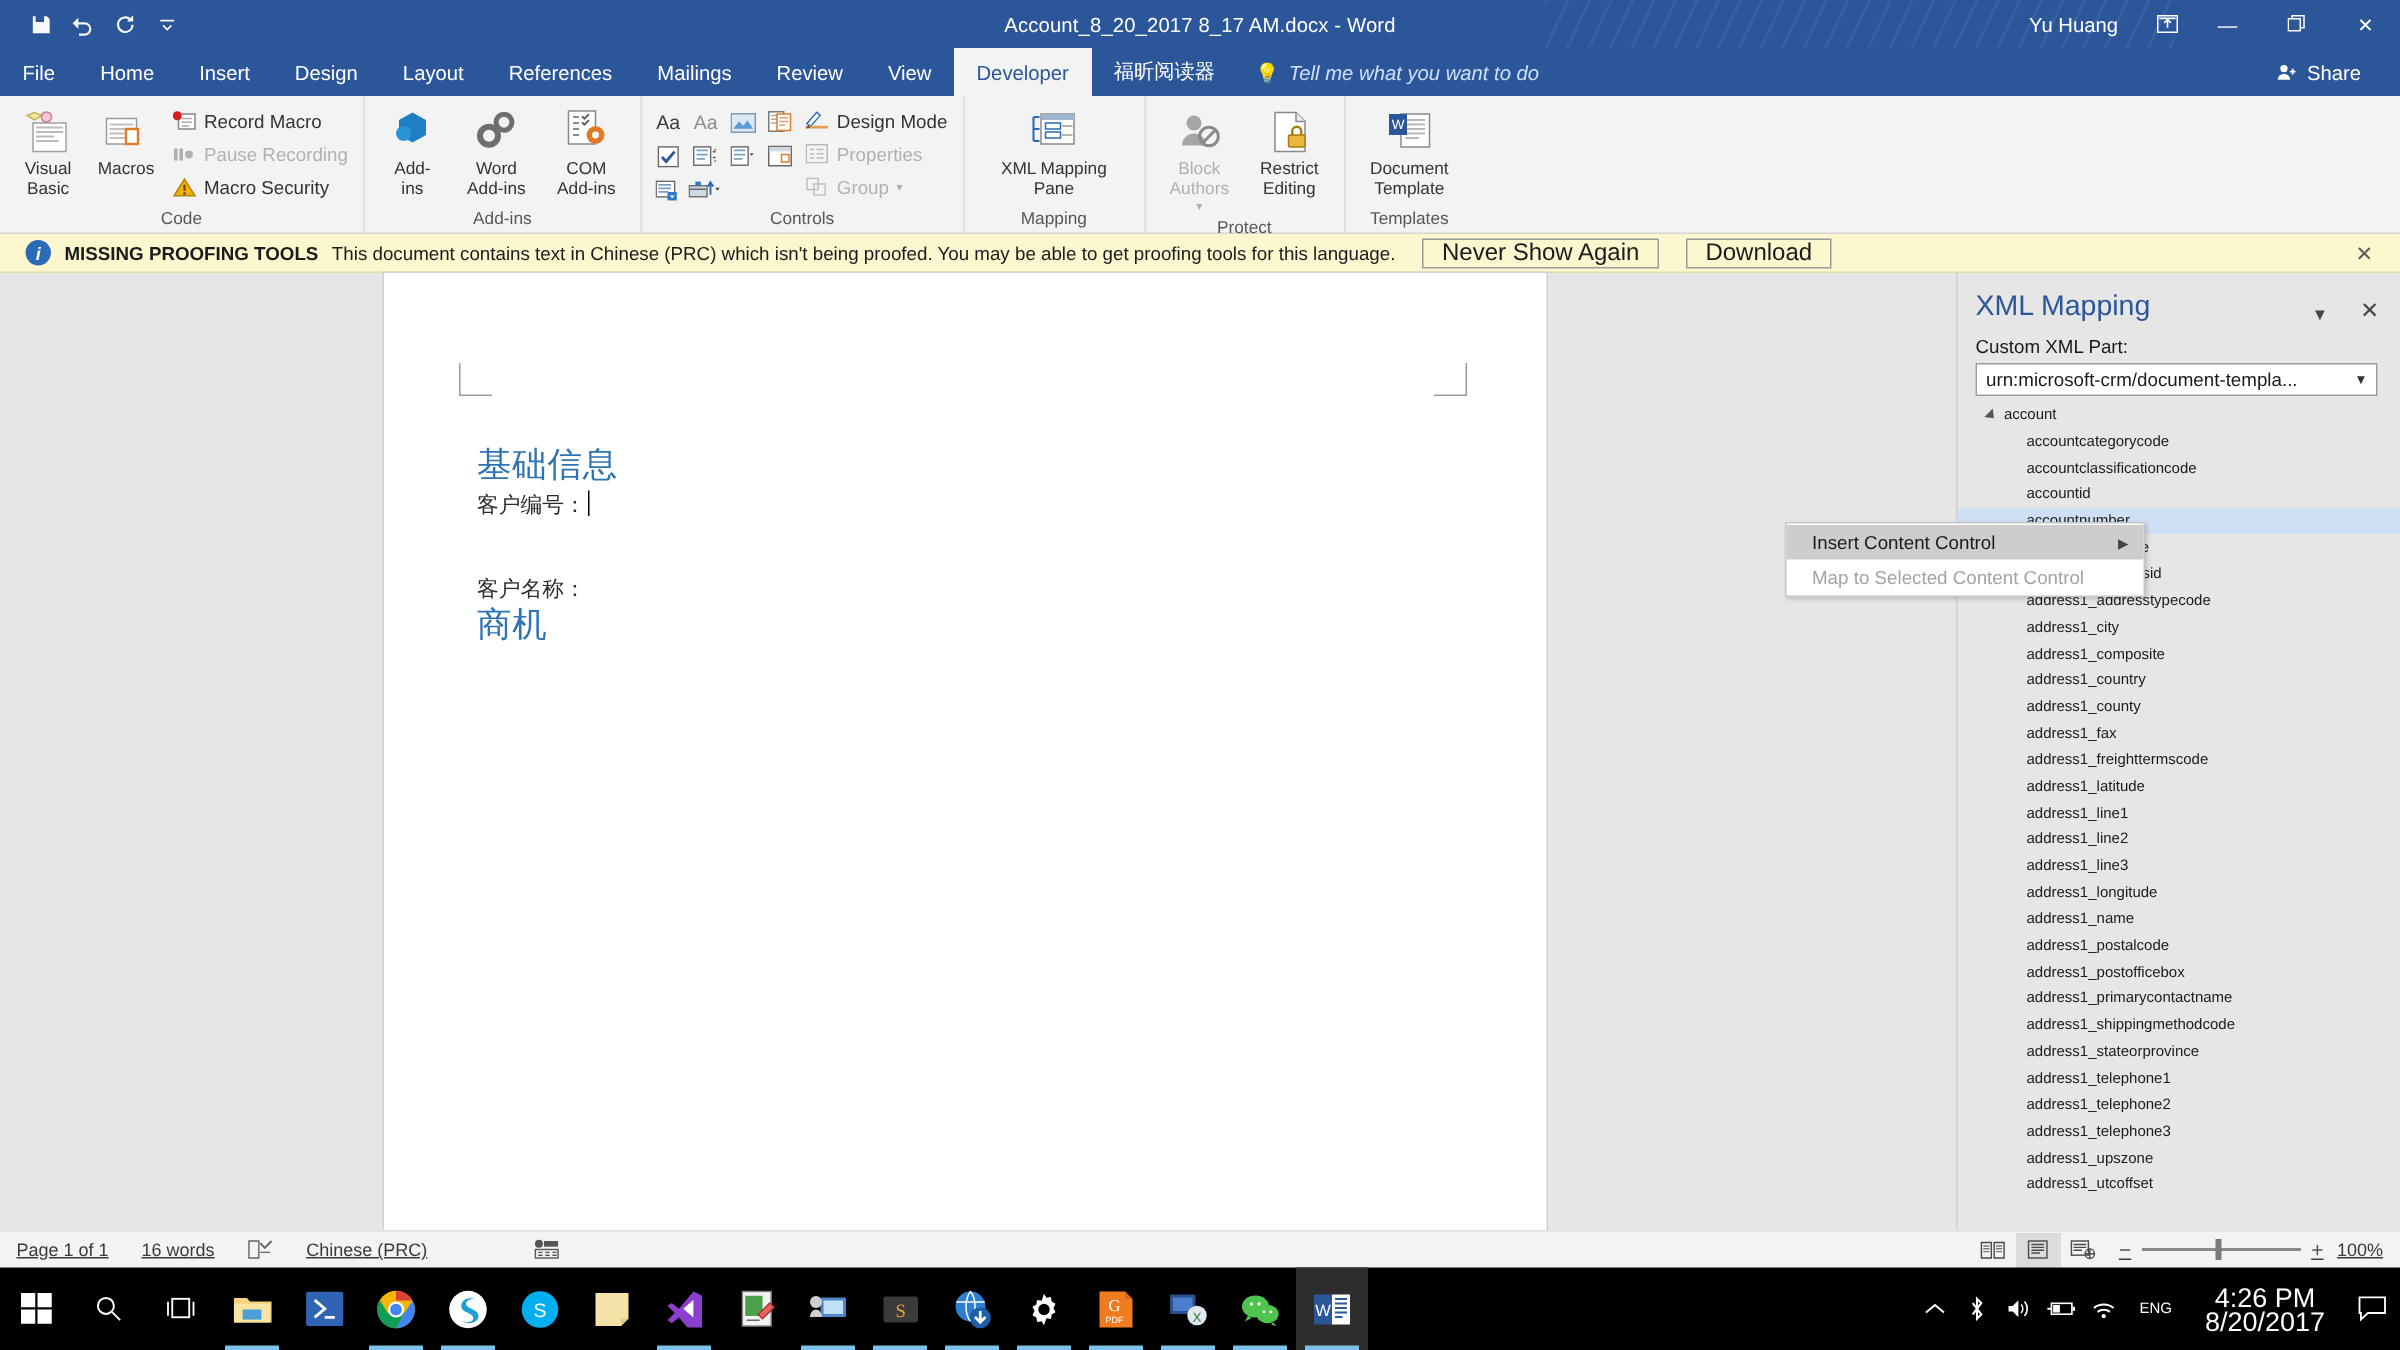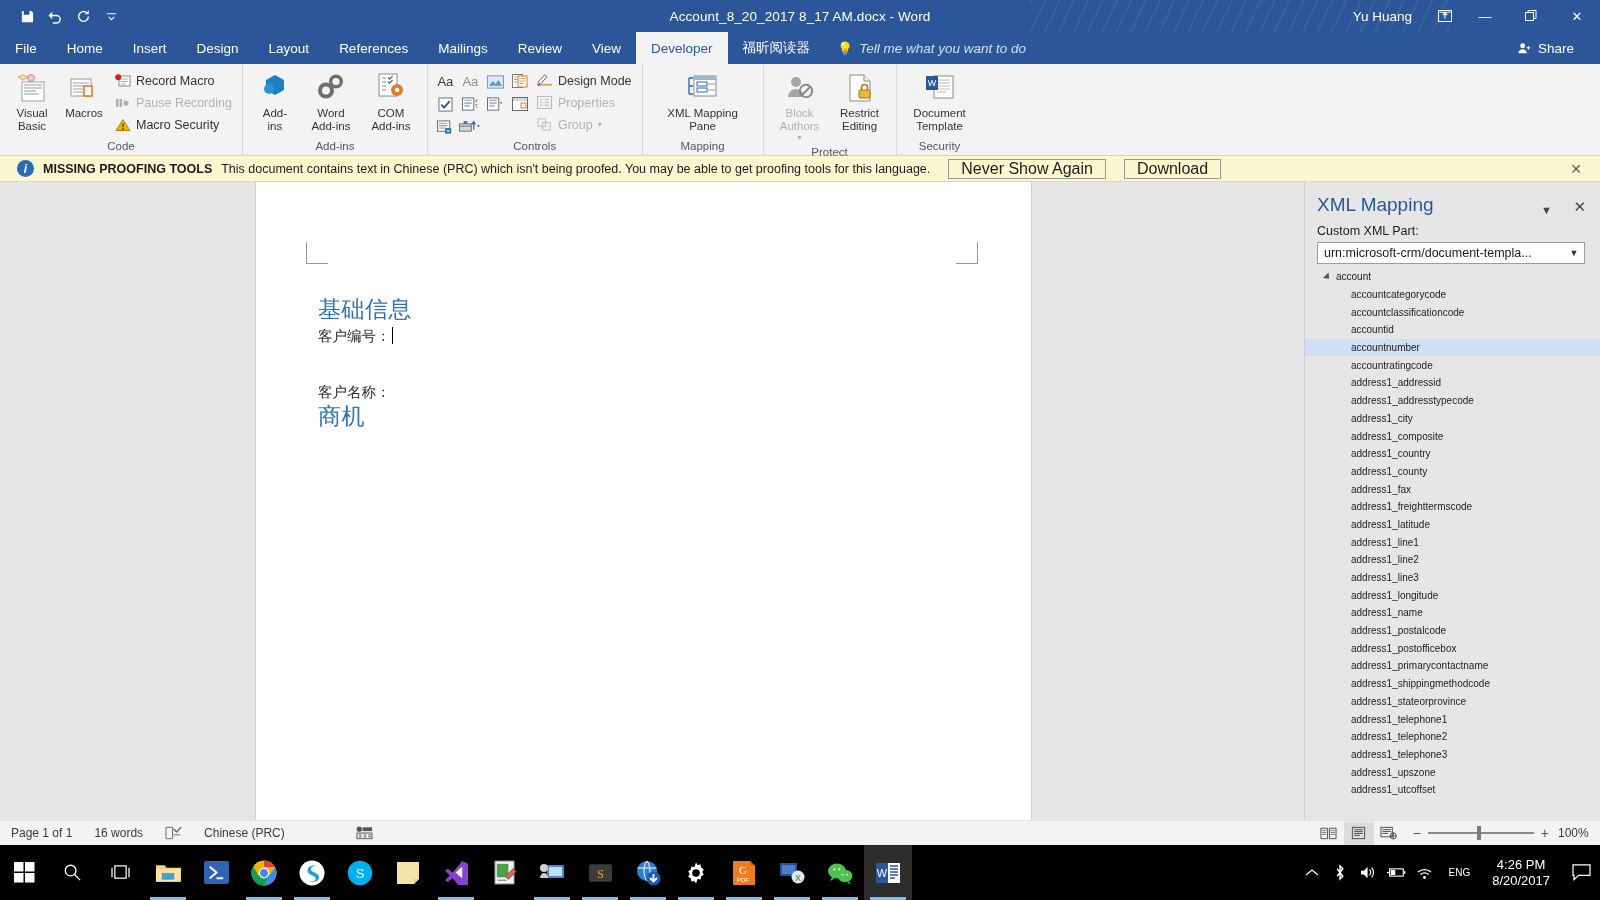--- a/index.html
+++ b/index.html
@@ -204,21 +204,21 @@
   .subitem {
     height: 23.6px; display: flex; align-items: center; padding-left: 16px;
     font-size: 12.5px; color: #1b1b1b; white-space: nowrap;
   }
   .subitem.hl { background: #cdcdcd; }
 
   
   .statusbar {
     position: absolute; top: 820px; left: 0; width: 1600px; height: 25px;
     background: #f3f3f3; border-top: 1px solid #e0e0e0;
-    display: flex; align-items: center; font-size: 12px; color: #3a3a3a;
+    display: flex; align-items: center; font-size: 12px; color: #3a3a3a; text-decoration: underline;
   }
   .sb-item { padding: 0 11px; display: flex; align-items: center; gap: 5px; white-space: nowrap; }
   .sb-right { margin-left: auto; display: flex; align-items: center; }
   .viewbtn { width: 30px; height: 23px; display: flex; align-items: center; justify-content: center; color: #4a4a4a; }
   .viewbtn.active { background: #dcdcdc; }
   .zoomslider { display: flex; align-items: center; gap: 7px; padding: 0 9px; }
   .ztrack { position: relative; width: 106px; height: 2px; background: #8a8a8a; }
   .zthumb { position: absolute; left: 49px; top: -6px; width: 4px; height: 14px; background: #7a7a7a; }
   .zval { width: 42px; text-align: right; padding-right: 12px; font-size: 12px; }
 
@@ -234,21 +234,21 @@
     position: relative; width: 48px; height: 55px; display: flex; align-items: center; justify-content: center;
   }
   .tbapp.act { background: #2d2d2d; }
   .tbapp .underline {
     position: absolute; bottom: 0; left: 6px; width: 36px; height: 3px; background: #7cc1e8;
   }
   .tray { margin-left: auto; display: flex; align-items: center; height: 55px; color: #fff; }
   .tray-ico { width: 28px; display: flex; align-items: center; justify-content: center; color: #fff; font-size: 13px; }
   .tray-lang { padding: 0 10px; font-size: 10px; color: #fff; }
   .tray-clock {
-    padding: 0 12px; font-size: 13px; color: #fff; text-align: center; line-height: 16px;
+    padding: 0 12px; font-size: 18px; color: #fff; text-align: center; line-height: 16px;
   }
   .tray-action { width: 38px; display: flex; align-items: center; justify-content: center; color: #fff; }
 </style>
 </head>
 <body>
 
 <div class="app">
 
   <div class="titlebar">
     <div class="qat">
@@ -587,21 +587,21 @@
               <rect x="11" y="2" width="19" height="22" fill="#fff" stroke="#8a8a8a"></rect>
               <path d="M14 6h13M14 9h13M14 12h13M14 15h13M14 18h9" stroke="#b9b9b9" stroke-width="1.2"></path>
               <rect x="3" y="2" width="12" height="14" fill="#2b579a"></rect>
               <text x="9" y="12" font-size="9" fill="#fff" text-anchor="middle" font-family="Liberation Sans">W</text>
             </svg>
           </div>
           <span>Document</span>
           <span>Template</span>
         </div>
       </div>
-      <div class="group-label">Security</div>
+      <div class="group-label">Templates</div>
     </div>
   </div>
 
   <div class="infobar">
     <div class="info-i">i</div>
     <span class="info-strong">MISSING PROOFING TOOLS</span>
     <span>This document contains text in Chinese (PRC) which isn't being proofed. You may be able to get proofing tools for this language.</span>
     <div class="info-btn">Never Show Again</div>
     <div class="info-btn">Download</div>
     <div class="info-close">✕</div>
@@ -661,20 +661,27 @@
       <div class="tnode child">address1_shippingmethodcode</div>
       <div class="tnode child">address1_stateorprovince</div>
       <div class="tnode child">address1_telephone1</div>
       <div class="tnode child">address1_telephone2</div>
       <div class="tnode child">address1_telephone3</div>
       <div class="tnode child">address1_upszone</div>
       <div class="tnode child">address1_utcoffset</div>
     </div>
   </div>
 
+  <div class="ctxmenu">
+    <div class="ctxitem hl">
+      <span>Insert Content Control</span>
+      <span class="sub">▶</span>
+    </div>
+    <div class="ctxitem disabled">Map to Selected Content Control</div>
+  </div>
 
 
   <div class="statusbar">
     <div class="sb-item">Page 1 of 1</div>
     <div class="sb-item">16 words</div>
     <div class="sb-item">
       <svg width="17" height="14" viewBox="0 0 18 14">
           <path d="M1 1h7v12H1z" fill="none" stroke="#666"></path>
           <path d="M9 2.5l3.2 3.4L17 1" fill="none" stroke="#666" stroke-width="1.4"></path>
           <path d="M9 9h7" stroke="#666"></path>

